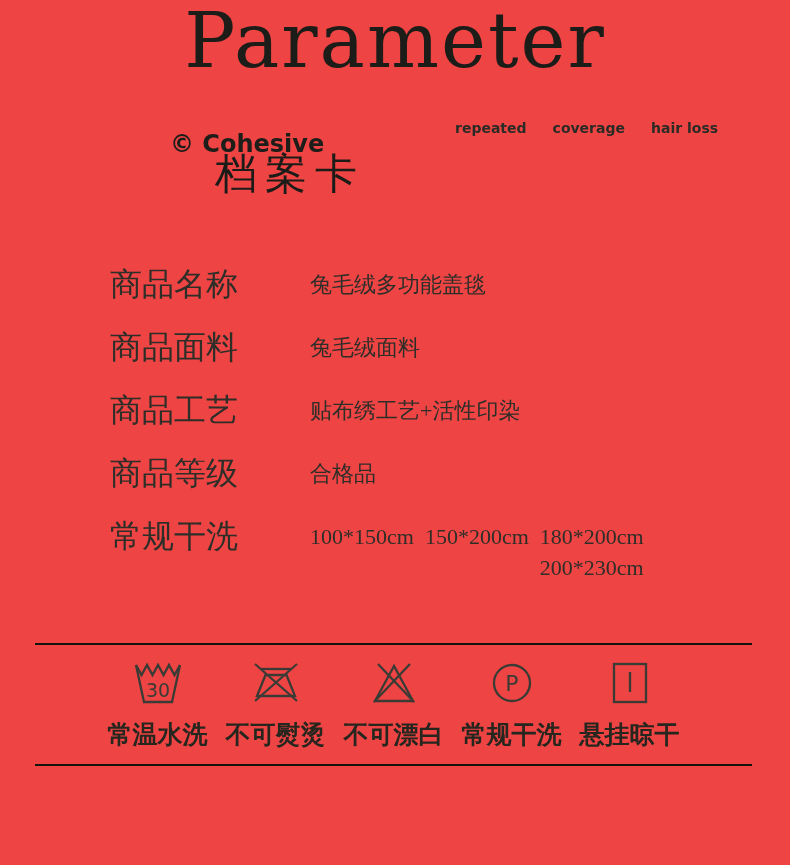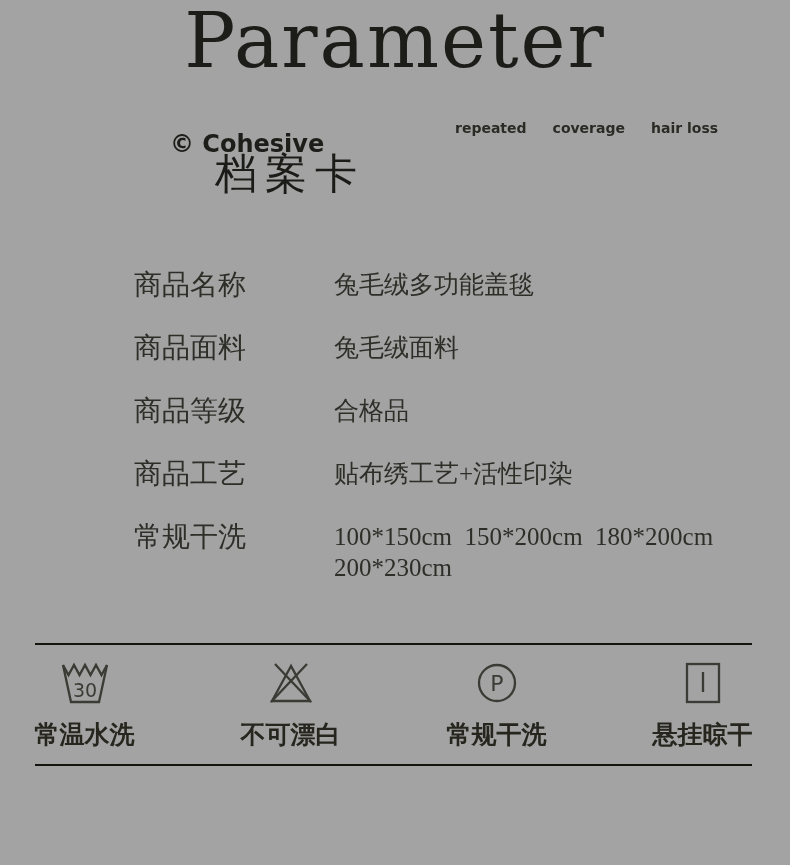--- a/index.html
+++ b/index.html
@@ -1,20 +1,20 @@
 <!DOCTYPE html>
 <html><head>
 <meta charset="utf-8">
 <style>
   html, body { margin: 0; padding: 0; }
   .page {
     position: relative;
     width: 790px;
     height: 865px;
-    background: #a3a3a3;
+    background: #ef4444;
     color: #23231f;
     font-family: "Liberation Serif", "DejaVu Serif", serif;
     overflow: hidden;
   }
   .title {
     position: absolute;
     top: -4px;
     left: 0;
     width: 100%;
     margin: 0;
@@ -75,47 +75,47 @@
     width: 620px;
   }
   .param-row {
     display: flex;
     align-items: flex-start;
     margin-bottom: 32px;
   }
   .param-label {
     width: 200px;
     flex-shrink: 0;
-    font-size: 28px;
+    font-size: 32px;
     line-height: 31px;
     color: #2e2e29;
-    margin-left: 24px;
   }
   .param-value {
-    font-size: 25px;
+    font-size: 22px;
     line-height: 31px;
     color: #2e2e29;
     white-space: pre-wrap;
+    text-align: right;
   }
   .rule {
     position: absolute;
     left: 35px;
     width: 717px;
     height: 2px;
     background: #14140f;
   }
   .rule-top { top: 643px; }
   .rule-bottom { top: 764px; }
   .care {
     position: absolute;
     left: 35px;
     top: 659px;
     width: 717px;
     display: flex;
-    justify-content: space-between;
+    justify-content: center;
     gap: 19px;
   }
   .care-item {
     width: 99px;
     display: flex;
     flex-direction: column;
     align-items: center;
   }
   .care-item svg {
     width: 52px;
@@ -164,26 +164,26 @@
   <div class="params">
     <div class="param-row">
       <div class="param-label">商品名称</div>
       <div class="param-value">兔毛绒多功能盖毯</div>
     </div>
     <div class="param-row">
       <div class="param-label">商品面料</div>
       <div class="param-value">兔毛绒面料</div>
     </div>
     <div class="param-row">
+      <div class="param-label">商品工艺</div>
+      <div class="param-value">贴布绣工艺+活性印染</div>
+    </div>
+    <div class="param-row">
       <div class="param-label">商品等级</div>
       <div class="param-value">合格品</div>
-    </div>
-    <div class="param-row">
-      <div class="param-label">商品工艺</div>
-      <div class="param-value">贴布绣工艺+活性印染</div>
     </div>
     <div class="param-row">
       <div class="param-label">常规干洗</div>
       <div class="param-value">100*150cm  150*200cm  180*200cm
 200*230cm</div>
     </div>
   </div>
 
   <div class="rule rule-top"></div>
 
@@ -191,20 +191,29 @@
 
     <div class="care-item">
       <svg viewBox="0 0 52 48">
         <path d="M4 6 L12 43 L40 43 L48 6"></path>
         <path d="M4 6 L9.5 16 L15 6 L20.5 16 L26 6 L31.5 16 L37 6 L42.5 16 L48 6"></path>
         <text x="26" y="38" font-size="19" text-anchor="middle">30</text>
       </svg>
       <div class="care-label">常温水洗</div>
     </div>
 
+    <div class="care-item">
+      <svg viewBox="0 0 52 48">
+        <path d="M11 10 L41 10"></path>
+        <path d="M7 37 L15.5 16 L36.5 16 L45 37 Z"></path>
+        <path d="M5 5 L47 42"></path>
+        <path d="M47 5 L5 42"></path>
+      </svg>
+      <div class="care-label">不可熨烫</div>
+    </div>
 
     <div class="care-item">
       <svg viewBox="0 0 52 48">
         <path d="M26 7 L7 42 L45 42 Z"></path>
         <path d="M10 5 L46 43"></path>
         <path d="M42 5 L6 43"></path>
       </svg>
       <div class="care-label">不可漂白</div>
     </div>
 

